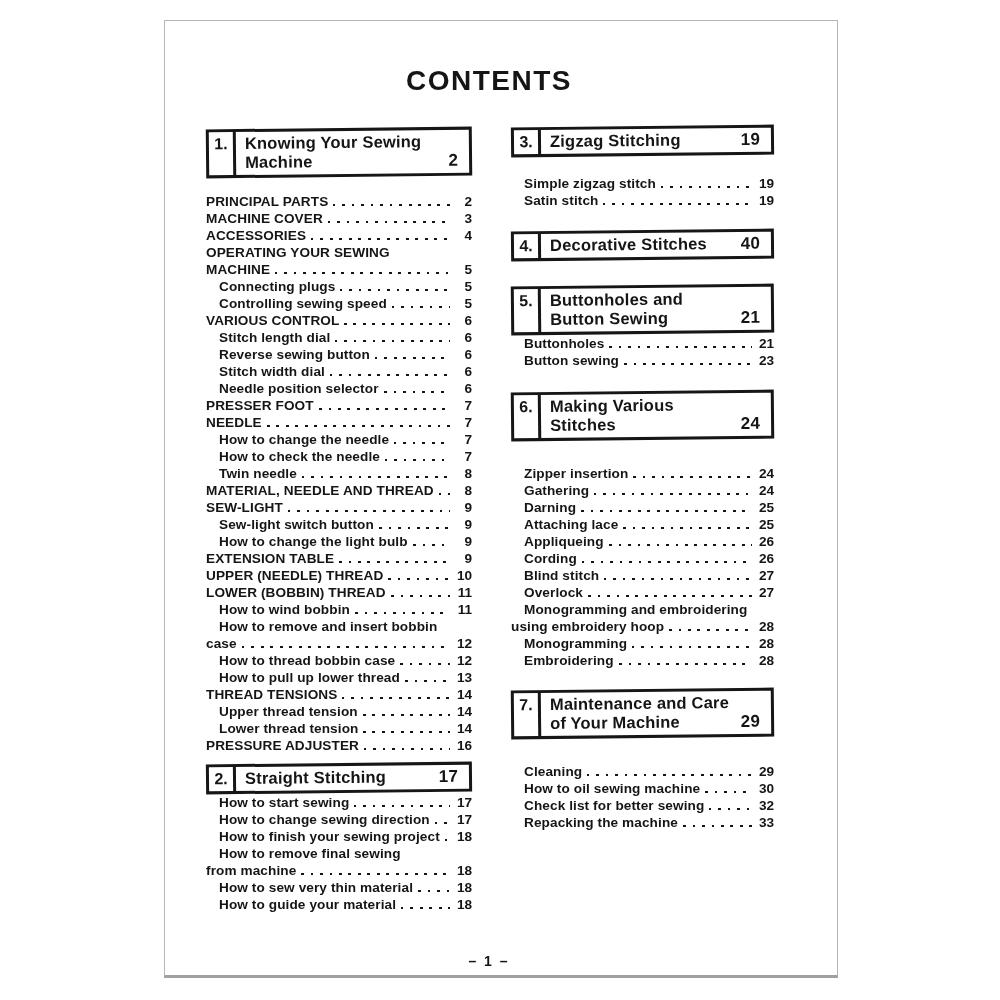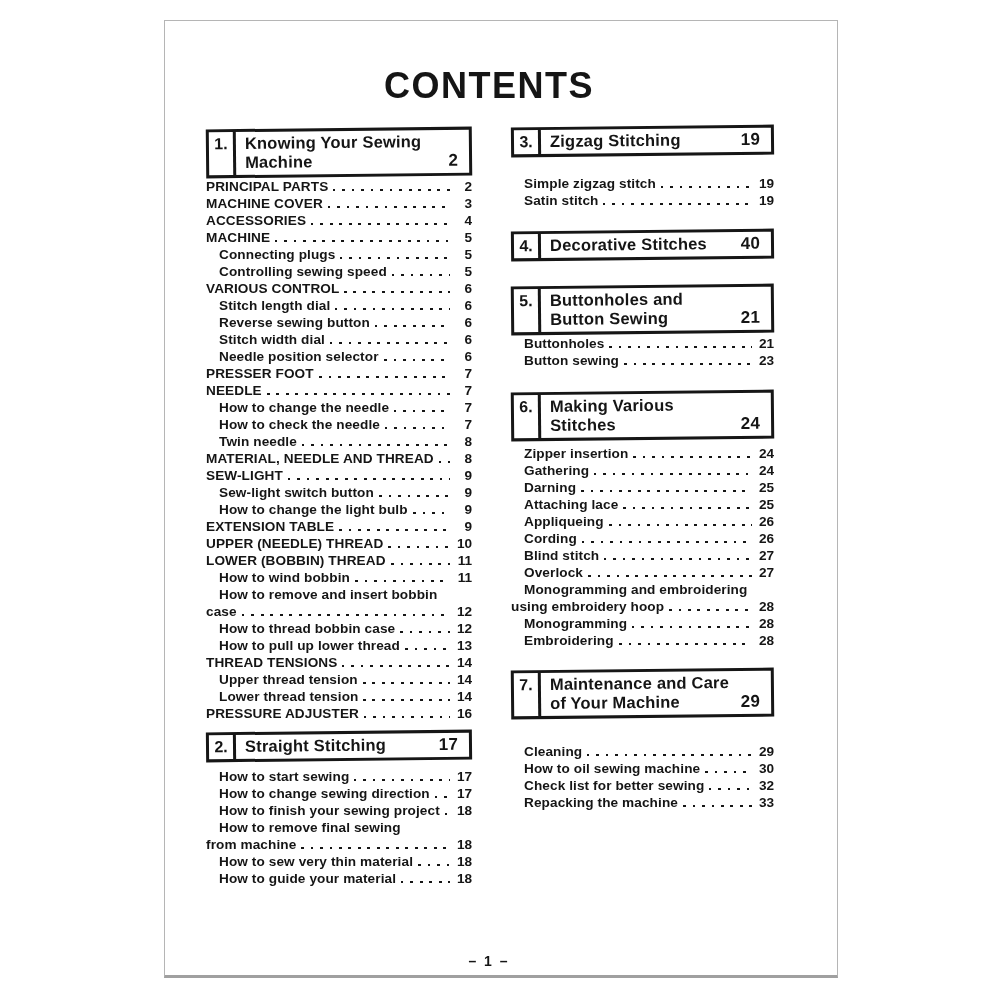--- a/index.html
+++ b/index.html
@@ -16,21 +16,21 @@
     width: 674px; height: 958px;
     background: #ffffff;
     border: 1px solid #b5b5b5;
     border-bottom: 3px solid #a0a0a0;
   }
   .doc-title {
     position: absolute;
     top: 44px; left: 0;
     width: 648px;
     text-align: center;
-    font-size: 36px;
+    font-size: 28px;
     font-weight: bold;
     letter-spacing: 1.5px;
   }
   .col { position: absolute; }
   .col-left  { left: 41px;  top: 107px; width: 266px; }
   .col-right { left: 346px; top: 105px; width: 263px; }
 
   .sec-box {
     display: flex;
     border: 3px solid #161616;
@@ -73,29 +73,29 @@
   .row .lbl { letter-spacing: 0.1px; }
   .row .dots {
     flex: 1;
     height: 2.5px;
     margin: 0 3px 3px 5px;
     background-image: repeating-linear-gradient(to right, #161616 0 2.5px, transparent 2.5px 9.5px);
   }
   .row .pg { min-width: 19px; text-align: right; }
 
   
-  .col-left  .sec:nth-of-type(1) .entries { }
+  .col-left  .sec:nth-of-type(1) .entries { margin-top: 15px; }
   .col-left  .sec:nth-of-type(2)          { margin-top: 10px; }
-  .col-left  .sec:nth-of-type(2) .entries { margin-top: 6px; }
+  .col-left  .sec:nth-of-type(2) .entries { }
   .col-right .sec:nth-of-type(1) .entries { margin-top: 18px; }
   .col-right .sec:nth-of-type(2)          { margin-top: 22px; }
   .col-right .sec:nth-of-type(3)          { margin-top: 25px; }
   .col-right .sec:nth-of-type(3) .entries { }
   .col-right .sec:nth-of-type(4)          { margin-top: 23px; }
-  .col-right .sec:nth-of-type(4) .entries { margin-top: 4px; }
+  .col-right .sec:nth-of-type(4) .entries { margin-top: 24px; }
   .col-right .sec:nth-of-type(5)          { margin-top: 21px; }
   .col-right .sec:nth-of-type(5) .entries { margin-top: 24px; }
 
   .page-footer {
     position: absolute;
     bottom: 6px; left: 0;
     width: 648px;
     text-align: center;
     font-size: 14px;
     font-weight: bold;
@@ -127,20 +127,23 @@
             <span class="lbl">MACHINE COVER</span>
             <span class="dots"></span>
             <span class="pg">3</span>
           </div>
           <div class="row main">
             <span class="lbl">ACCESSORIES</span>
             <span class="dots"></span>
             <span class="pg">4</span>
           </div>
           <div class="row main">
+            <span class="lbl">OPERATING YOUR SEWING</span>
+          </div>
+          <div class="row main">
             <span class="lbl">MACHINE</span>
             <span class="dots"></span>
             <span class="pg">5</span>
           </div>
           <div class="row sub">
             <span class="lbl">Connecting plugs</span>
             <span class="dots"></span>
             <span class="pg">5</span>
           </div>
           <div class="row sub">

